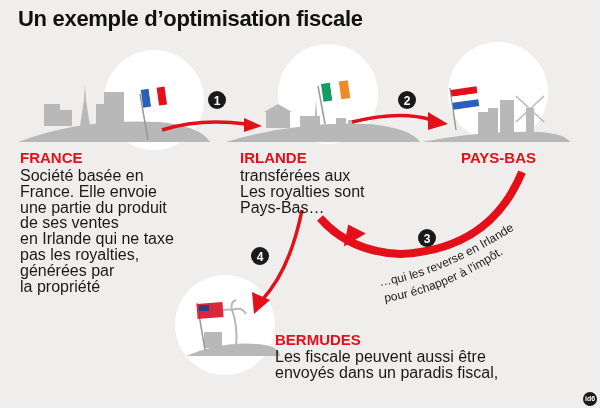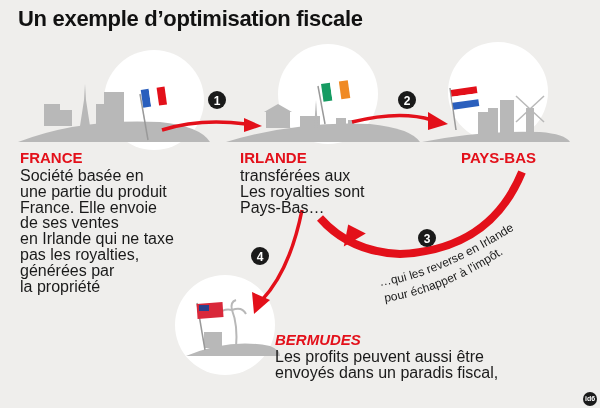--- a/index.html
+++ b/index.html
@@ -135,37 +135,37 @@
     <textPath href="#curve1">…qui les reverse en Irlande</textPath>
   </text>
   <text font-family="Liberation Sans, sans-serif" font-size="12" fill="#1a1a1a">
     <textPath href="#curve2">pour échapper à l’impôt.</textPath>
   </text>
 </svg>
 
 <div class="country" style="left:20px; top:149px;">FRANCE</div>
 <div class="desc" style="left:20px; top:168px;">
   <div>Société basée en</div>
+  <div>France. Elle envoie</div>
   <div>une partie du produit</div>
-  <div>France. Elle envoie</div>
   <div>de ses ventes</div>
   <div>en Irlande qui ne taxe</div>
   <div>pas les royalties,</div>
   <div>générées par</div>
   <div>la propriété</div>
 </div>
 
 <div class="country" style="left:240px; top:149px;">IRLANDE</div>
 <div class="desc" style="left:240px; top:168px;">
   <div>transférées aux</div>
   <div>Les royalties sont</div>
   <div>Pays-Bas…</div>
 </div>
 
 <div class="country" style="left:461px; top:149px;">PAYS-BAS</div>
 
-<div class="country" style="left:275px; top:331px;font-style:italic;">BERMUDES</div>
+<div class="country" style="left:275px; top:331px;">BERMUDES</div>
 <div class="desc" style="left:275px; top:349px;">
-  <div>Les profits peuvent aussi être</div>
+  <div>Les fiscale peuvent aussi être</div>
   <div>envoyés dans un paradis fiscal,</div>
 </div>
 
 <div class="logo">id6</div>
 
 </body></html>

